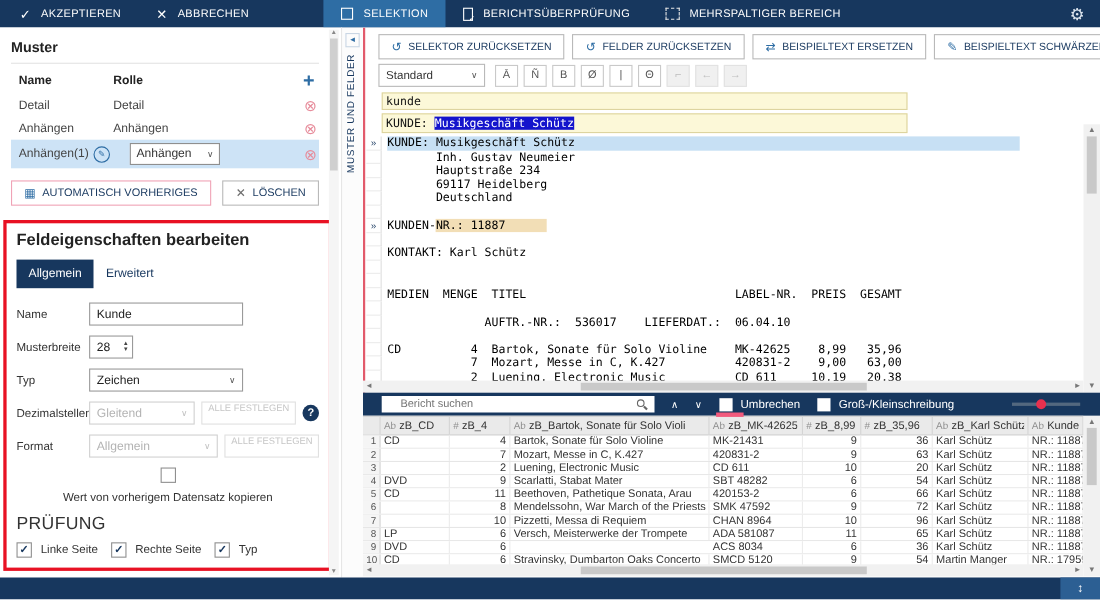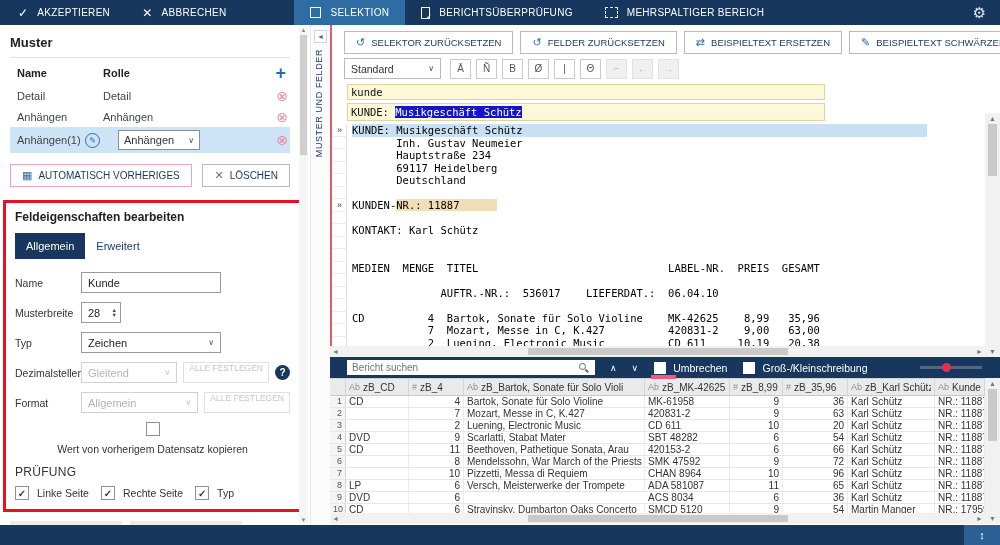--- a/index.html
+++ b/index.html
@@ -37,37 +37,37 @@
   .chev{font-size:8px;color:#555;}
   .m-actions{display:flex;justify-content:space-between;margin:11px 0 13px 0;}
   .btn{height:23px;border:1px solid #b9b9b9;background:#fff;color:#17375E;font-size:10px;display:inline-flex;align-items:center;gap:6px;padding:0 11px;white-space:nowrap;cursor:pointer;}
   .btn .bicon{font-size:11px;color:#2E6DA4;}
   .btn.pink{border-color:#F0A3B6;}
   .btn.gray-x .bicon{color:#6f6f6f;}
   .btn.disabled{background:#ededed;border-color:#ededed;color:#a8a8a8;cursor:default;}
   .btn.disabled .bicon{color:#b5b5b5;}
 
   .red-section{border:3px solid #E81123;margin:0 -12px 9px -7px;padding:7px 9px 9px 9px;}
-  .fp-title{font-size:12px;font-weight:bold;color:#222;padding-bottom:9px;}
+  .fp-title{font-size:15px;font-weight:bold;color:#222;padding-bottom:9px;}
   .tabs{display:flex;margin-bottom:13px;}
   .tab{padding:7px 11px;font-size:11px;color:#17375E;cursor:pointer;}
   .tab.active{background:#17375E;color:#fff;}
   .frow{display:flex;align-items:center;margin-bottom:9px;font-size:10.5px;color:#333;}
   .flabel{width:66px;flex:0 0 66px;}
   .tinput{width:140px;height:21px;border:1px solid #9a9a9a;font-size:11px;padding:0 6px;color:#222;font-family:"Liberation Sans",sans-serif;}
   .numbox{width:40px;height:21px;border:1px solid #9a9a9a;display:flex;align-items:center;justify-content:space-between;padding:0 3px 0 6px;font-size:11px;color:#222;}
   .spin{display:flex;flex-direction:column;font-size:5.5px;color:#444;line-height:5px;}
   .sel{width:140px;height:21px;border:1px solid #9a9a9a;background:#fff;display:flex;align-items:center;justify-content:space-between;font-size:11px;color:#222;padding:0 6px;}
   .sel.disabled{border-color:#d0d0d0;color:#b3b3b3;}
   .sel.disabled .chev{color:#c2c2c2;}
   .setall{height:21px;border:1px solid #e0e0e0;background:#fff;color:#c6c6c6;font-size:8.5px;padding:0 5px;margin-left:6px;white-space:nowrap;}
   .help{width:15px;height:15px;border-radius:50%;background:#17375E;color:#fff;font-size:10px;font-weight:bold;display:inline-flex;align-items:center;justify-content:center;margin-left:6px;flex:0 0 15px;}
   .cbrow{display:flex;align-items:center;gap:7px;font-size:10.5px;color:#333;margin:4px 0 10px 0;flex-direction:column;}
   .cb{width:14px;height:14px;border:1px solid #8f8f8f;background:#fff;display:inline-flex;align-items:center;justify-content:center;font-size:10px;font-weight:bold;color:#17375E;flex:0 0 14px;}
-  .pruef{font-size:12px;color:#333;letter-spacing:.3px;margin-bottom:7px;}
+  .pruef{font-size:16px;color:#333;letter-spacing:.3px;margin-bottom:7px;}
   .checks{display:flex;align-items:center;gap:8px;font-size:10.5px;}
   .checks label{margin-right:4px;}
   .nav-btns{display:flex;gap:8px;margin:3px 0 12px 0;}
   .nav-btns .btn{width:112px;justify-content:center;}
 
   
   .lscroll{position:absolute;right:2px;top:2px;bottom:2px;width:9px;background:#f5f5f5;font-size:6px;color:#888;display:flex;flex-direction:column;align-items:center;}
   .lscroll .thumb{width:7px;height:120px;background:#cfcfcf;margin-top:2px;}
 
   
@@ -102,21 +102,21 @@
   .hs2{left:0;top:488px;width:655px;}
   .hscroll .thumb{height:7px;background:#c9c9c9;flex:1;margin:0 3px;max-width:260px;}
   .vscroll{position:absolute;width:15px;background:#f1f1f1;display:flex;flex-direction:column;align-items:center;justify-content:space-between;font-size:7px;color:#777;padding:2px 0;}
   .vs1{right:0;top:88px;height:244px;}
   .vs2{right:0;top:353px;height:146px;}
   .vscroll .thumb{width:9px;background:#c9c9c9;height:52px;margin-top:2px;}
   .vs1 .thumb{margin-bottom:auto;}
 
   .searchbar{position:absolute;left:0;top:332px;width:670px;height:21px;background:#17375E;display:flex;align-items:center;color:#fff;font-size:10.5px;}
   .search-wrap{position:relative;margin-left:17px;}
-  .search-wrap input{width:248px;height:15px;border:0;font-size:10px;padding:0 20px 0 5px;font-family:"Liberation Sans",sans-serif;color:#333;}
+  .search-wrap input{width:248px;height:15px;border:0;font-size:10px;padding:0 20px 0 17px;font-family:"Liberation Sans",sans-serif;color:#333;}
   .mag{position:absolute;right:9px;top:3px;width:7px;height:7px;border:1.5px solid #666;border-radius:50%;}
   .mag::after{content:"";position:absolute;width:4px;height:1.5px;background:#666;transform:rotate(45deg);left:5px;top:6px;}
   .sarrow{margin-left:15px;font-size:9px;color:#fff;cursor:pointer;}
   .scb{width:12px;height:12px;background:#fff;margin-left:16px;flex:0 0 12px;}
   .sclabel{margin-left:7px;}
   .slider{margin-left:auto;margin-right:18px;width:62px;height:3px;background:#53687f;position:relative;}
   .slider .fill{width:26px;height:3px;background:#E8304E;}
   .slider .knob{position:absolute;left:22px;top:-3.5px;width:9px;height:9px;border-radius:50%;background:#E8304E;}
 
   .grid{position:absolute;left:0;top:353px;width:655px;font-size:10px;color:#333;}
@@ -476,21 +476,21 @@
               <span class="col-type">Ab</span>
               <span class="col-label">Kunde</span>
             </div>
           </div>
         <div id="grid-body">
             <div class="tr">
               <div class="td rownum">1</div>
               <div class="td" style="width: 63px; flex: 0 0 63px;">CD</div>
               <div class="td num" style="width: 55px; flex: 0 0 55px;">4</div>
               <div class="td" style="width: 181px; flex: 0 0 181px;">Bartok, Sonate für Solo Violine</div>
-              <div class="td" style="width: 85px; flex: 0 0 85px;">MK-61958</div>
+              <div class="td" style="width: 85px; flex: 0 0 85px;">MK-21431</div>
               <div class="td num" style="width: 53px; flex: 0 0 53px;">9</div>
               <div class="td num" style="width: 65px; flex: 0 0 65px;">36</div>
               <div class="td" style="width: 87px; flex: 0 0 87px;">Karl Schütz</div>
               <div class="td" style="width: 50px; flex: 0 0 50px;">NR.: 11887</div>
             </div>
             <div class="tr">
               <div class="td rownum">2</div>
               <div class="td" style="width: 63px; flex: 0 0 63px;"></div>
               <div class="td num" style="width: 55px; flex: 0 0 55px;">7</div>
               <div class="td" style="width: 181px; flex: 0 0 181px;">Mozart, Messe in C, K.427</div>

